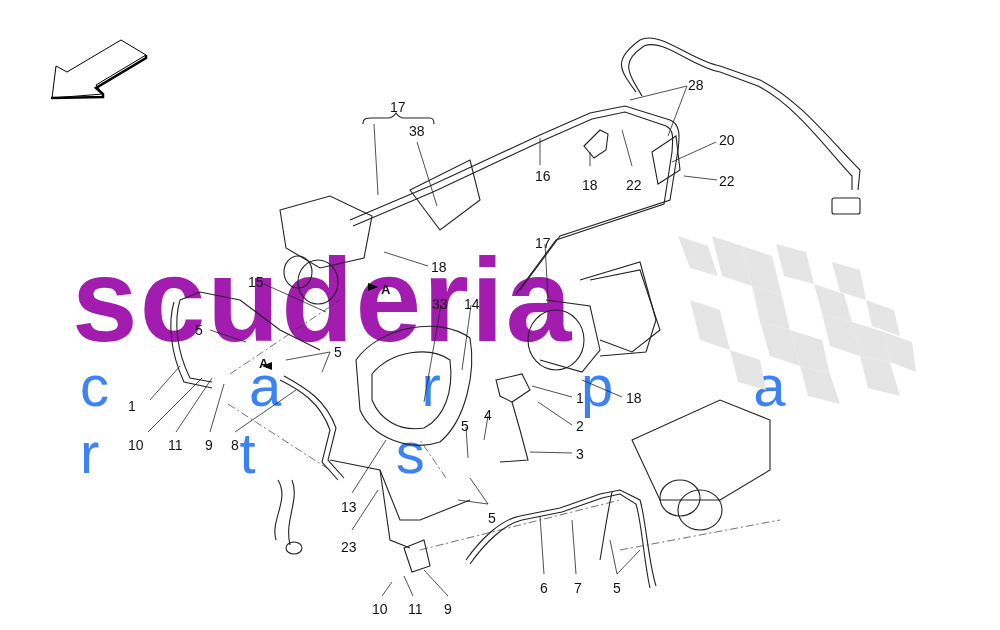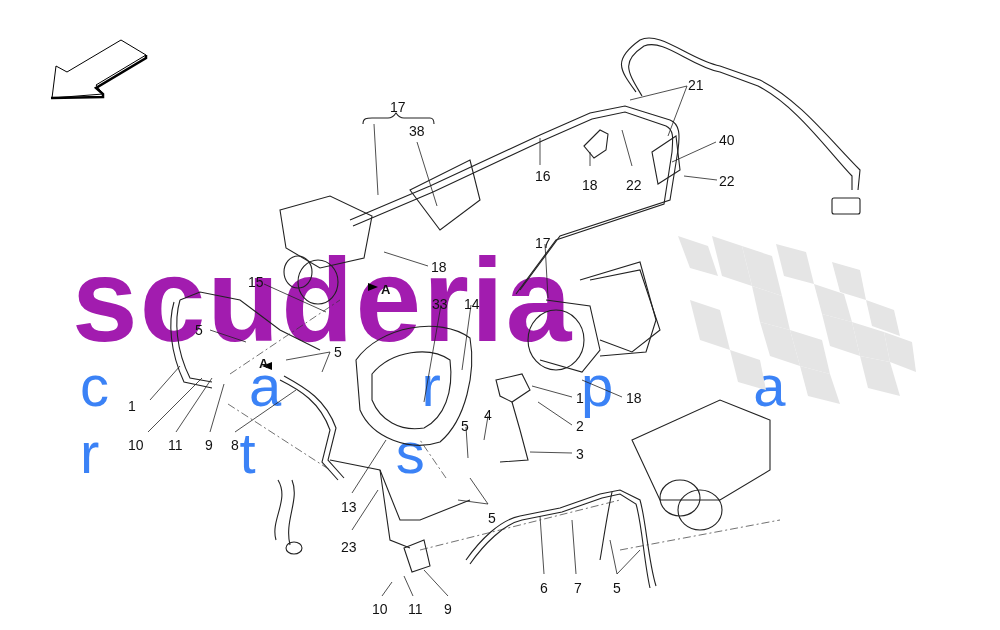--- a/index.html
+++ b/index.html
@@ -159,22 +159,22 @@
       <polygon points="378,287 368,283 368,291"></polygon>
       <polygon points="262,366 272,362 272,370"></polygon>
     </g>
   </svg>
 
   <div class="callout" style="left:390px; top:100px;">17</div>
   <div class="callout" style="left:409px; top:124px;">38</div>
   <div class="callout" style="left:535px; top:169px;">16</div>
   <div class="callout" style="left:582px; top:178px;">18</div>
   <div class="callout" style="left:626px; top:178px;">22</div>
-  <div class="callout" style="left:688px; top:78px;">21</div>
-  <div class="callout" style="left:719px; top:133px;">40</div>
+  <div class="callout" style="left:688px; top:78px;">28</div>
+  <div class="callout" style="left:719px; top:133px;">20</div>
   <div class="callout" style="left:719px; top:174px;">22</div>
   <div class="callout" style="left:431px; top:260px;">18</div>
   <div class="callout" style="left:535px; top:236px;">17</div>
   <div class="callout" style="left:248px; top:275px;">15</div>
   <div class="callout" style="left:432px; top:297px;">33</div>
   <div class="callout" style="left:464px; top:297px;">14</div>
   <div class="callout" style="left:195px; top:323px;">5</div>
   <div class="callout" style="left:334px; top:345px;">5</div>
   <div class="callout" style="left:128px; top:399px;">1</div>
   <div class="callout" style="left:128px; top:438px;">10</div>

